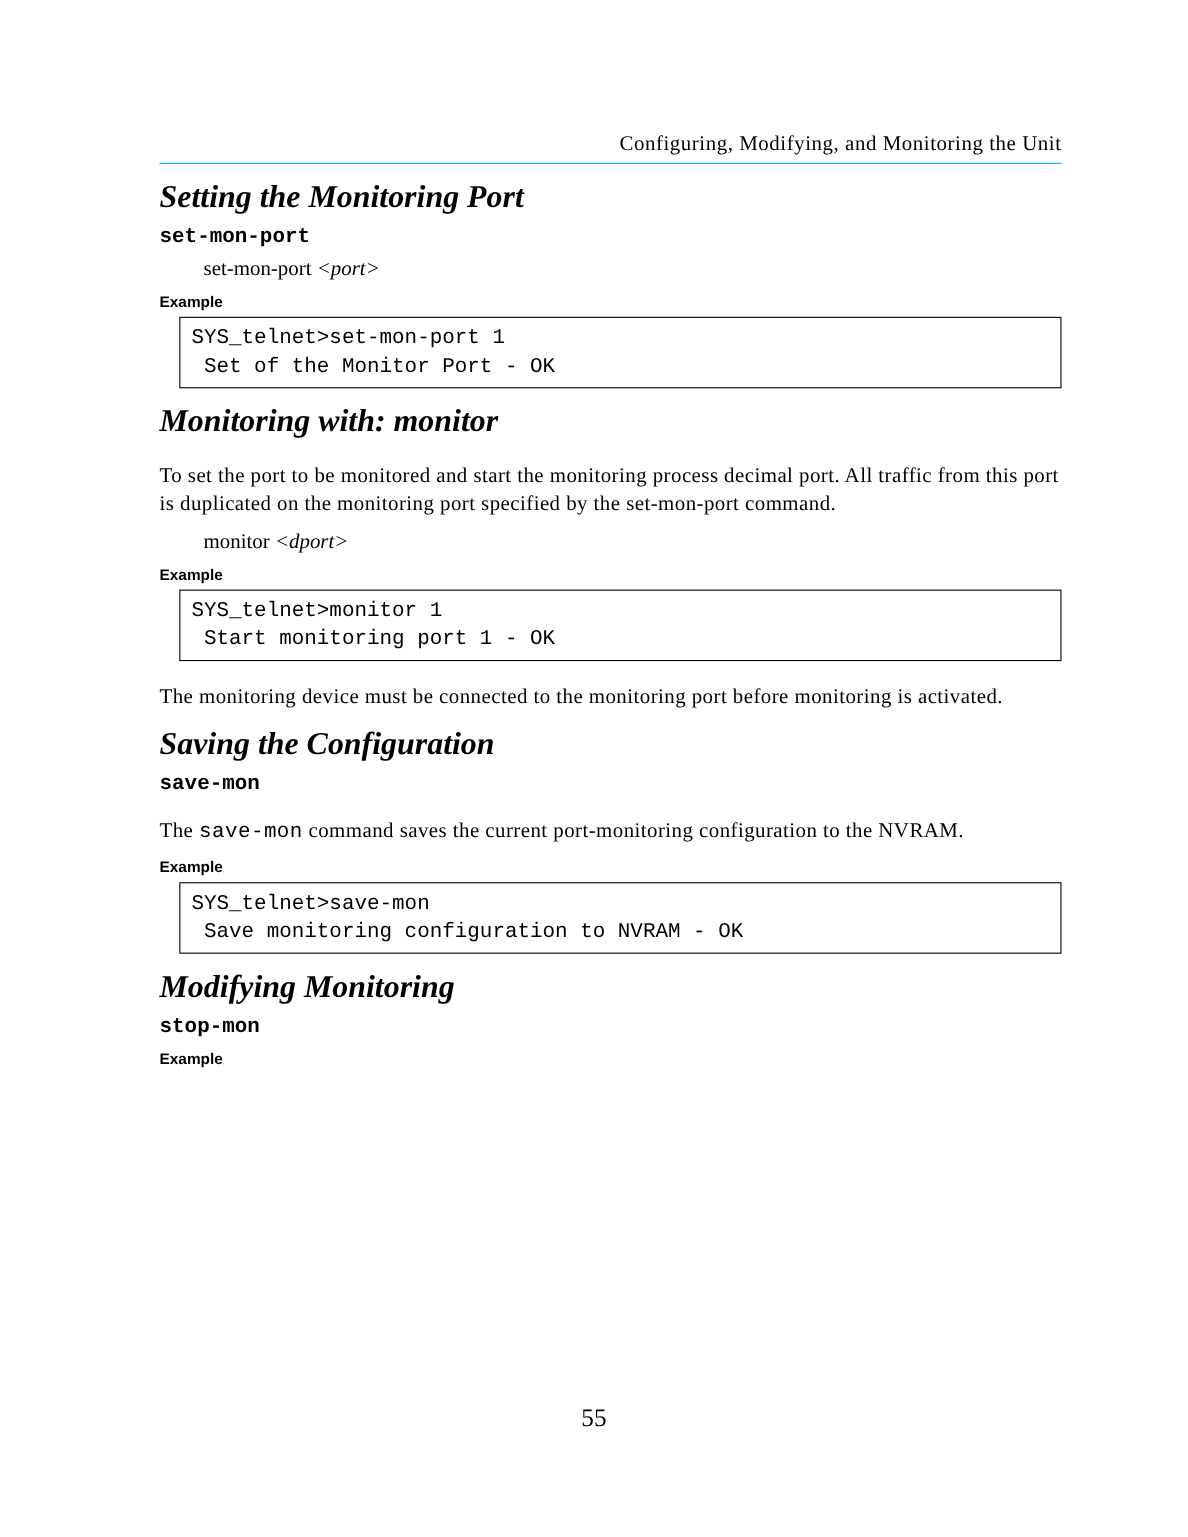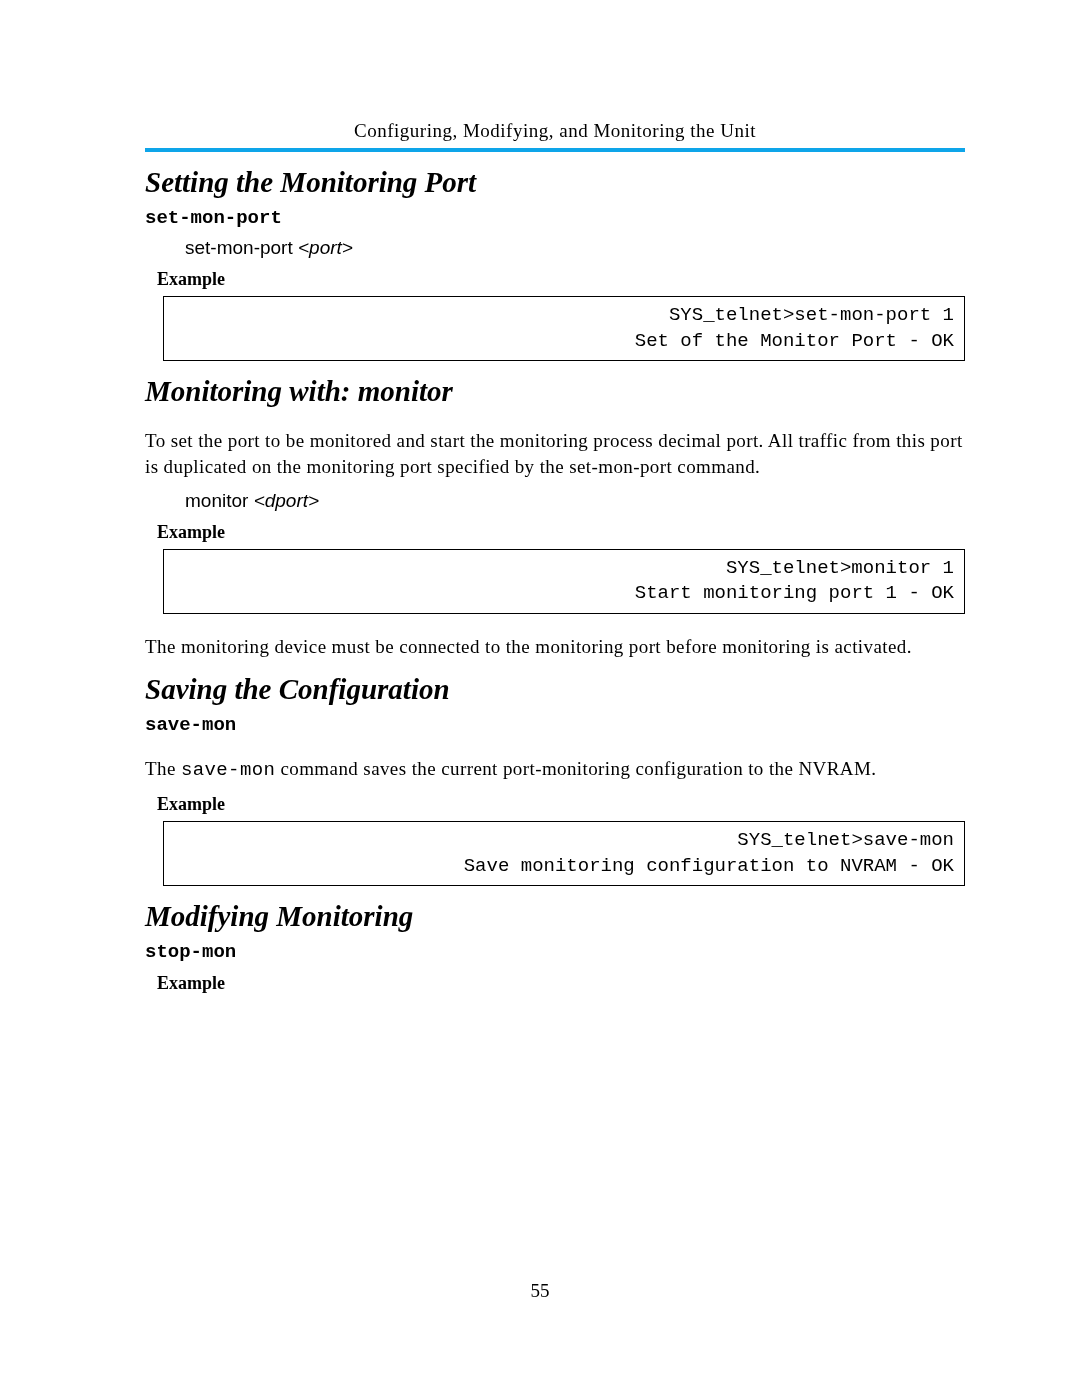--- a/index.html
+++ b/index.html
@@ -10,81 +10,80 @@
     color: #000000;
   }
   .page {
     width: 1080px;
     height: 1397px;
     position: relative;
     box-sizing: border-box;
     padding: 120px 115px 0 145px;
   }
   .running-header {
-    text-align: center;
+    text-align: right;
     font-size: 19px;
     letter-spacing: 0.5px;
     padding-bottom: 6px;
-    border-bottom: 4px solid #0ea5e9;
+    border-bottom: 1px solid #0ea5e9;
     margin-bottom: 14px;
   }
   .section-heading {
     font-family: Liberation Serif, serif;
     font-weight: bold;
     font-style: italic;
     font-size: 29px;
     margin: 14px 0 8px 0;
   }
   .command-heading {
     font-family: "Courier New", Courier, monospace;
     font-weight: bold;
     font-size: 19px;
     margin: 8px 0 8px 0;
   }
   .example-label {
-    font-family: Liberation Serif, serif;
+    font-family: Liberation Sans, sans-serif;
     font-weight: bold;
-    font-size: 18px;
-    margin: 10px 0 6px 12px;
+    font-size: 14px;
+    margin: 10px 0 6px 0;
   }
   .syntax-line {
-    font-family: Liberation Sans, sans-serif;
+    font-family: Liberation Serif, serif;
     font-size: 19px;
     margin: 6px 0 10px 40px;
     white-space: pre;
   }
   .syntax-line .arg {
     font-style: italic;
   }
   .code-block {
     border: 1px solid #000;
     padding: 6px 10px 6px 10px;
     font-family: "Courier New", Courier, monospace;
     font-size: 19px;
     white-space: pre;
     margin: 4px 0 14px 18px;
     line-height: 1.35;
-    text-align: right;
   }
   .body-text {
     font-size: 19px;
     letter-spacing: 0.4px;
     line-height: 1.35;
     margin: 20px 0 10px 0;
   }
   .body-text .mono {
     font-family: "Courier New", Courier, monospace;
   }
   .page-number {
     position: absolute;
     bottom: 95px;
     left: 0;
     width: 100%;
     text-align: center;
-    font-size: 19px;
+    font-size: 23px;
   }
 </style>
 </head>
 <body>
 
 <div class="page">
 
   <div class="running-header">Configuring, Modifying, and Monitoring the Unit</div>
 
   <div class="section-heading">Setting the Monitoring Port</div>

